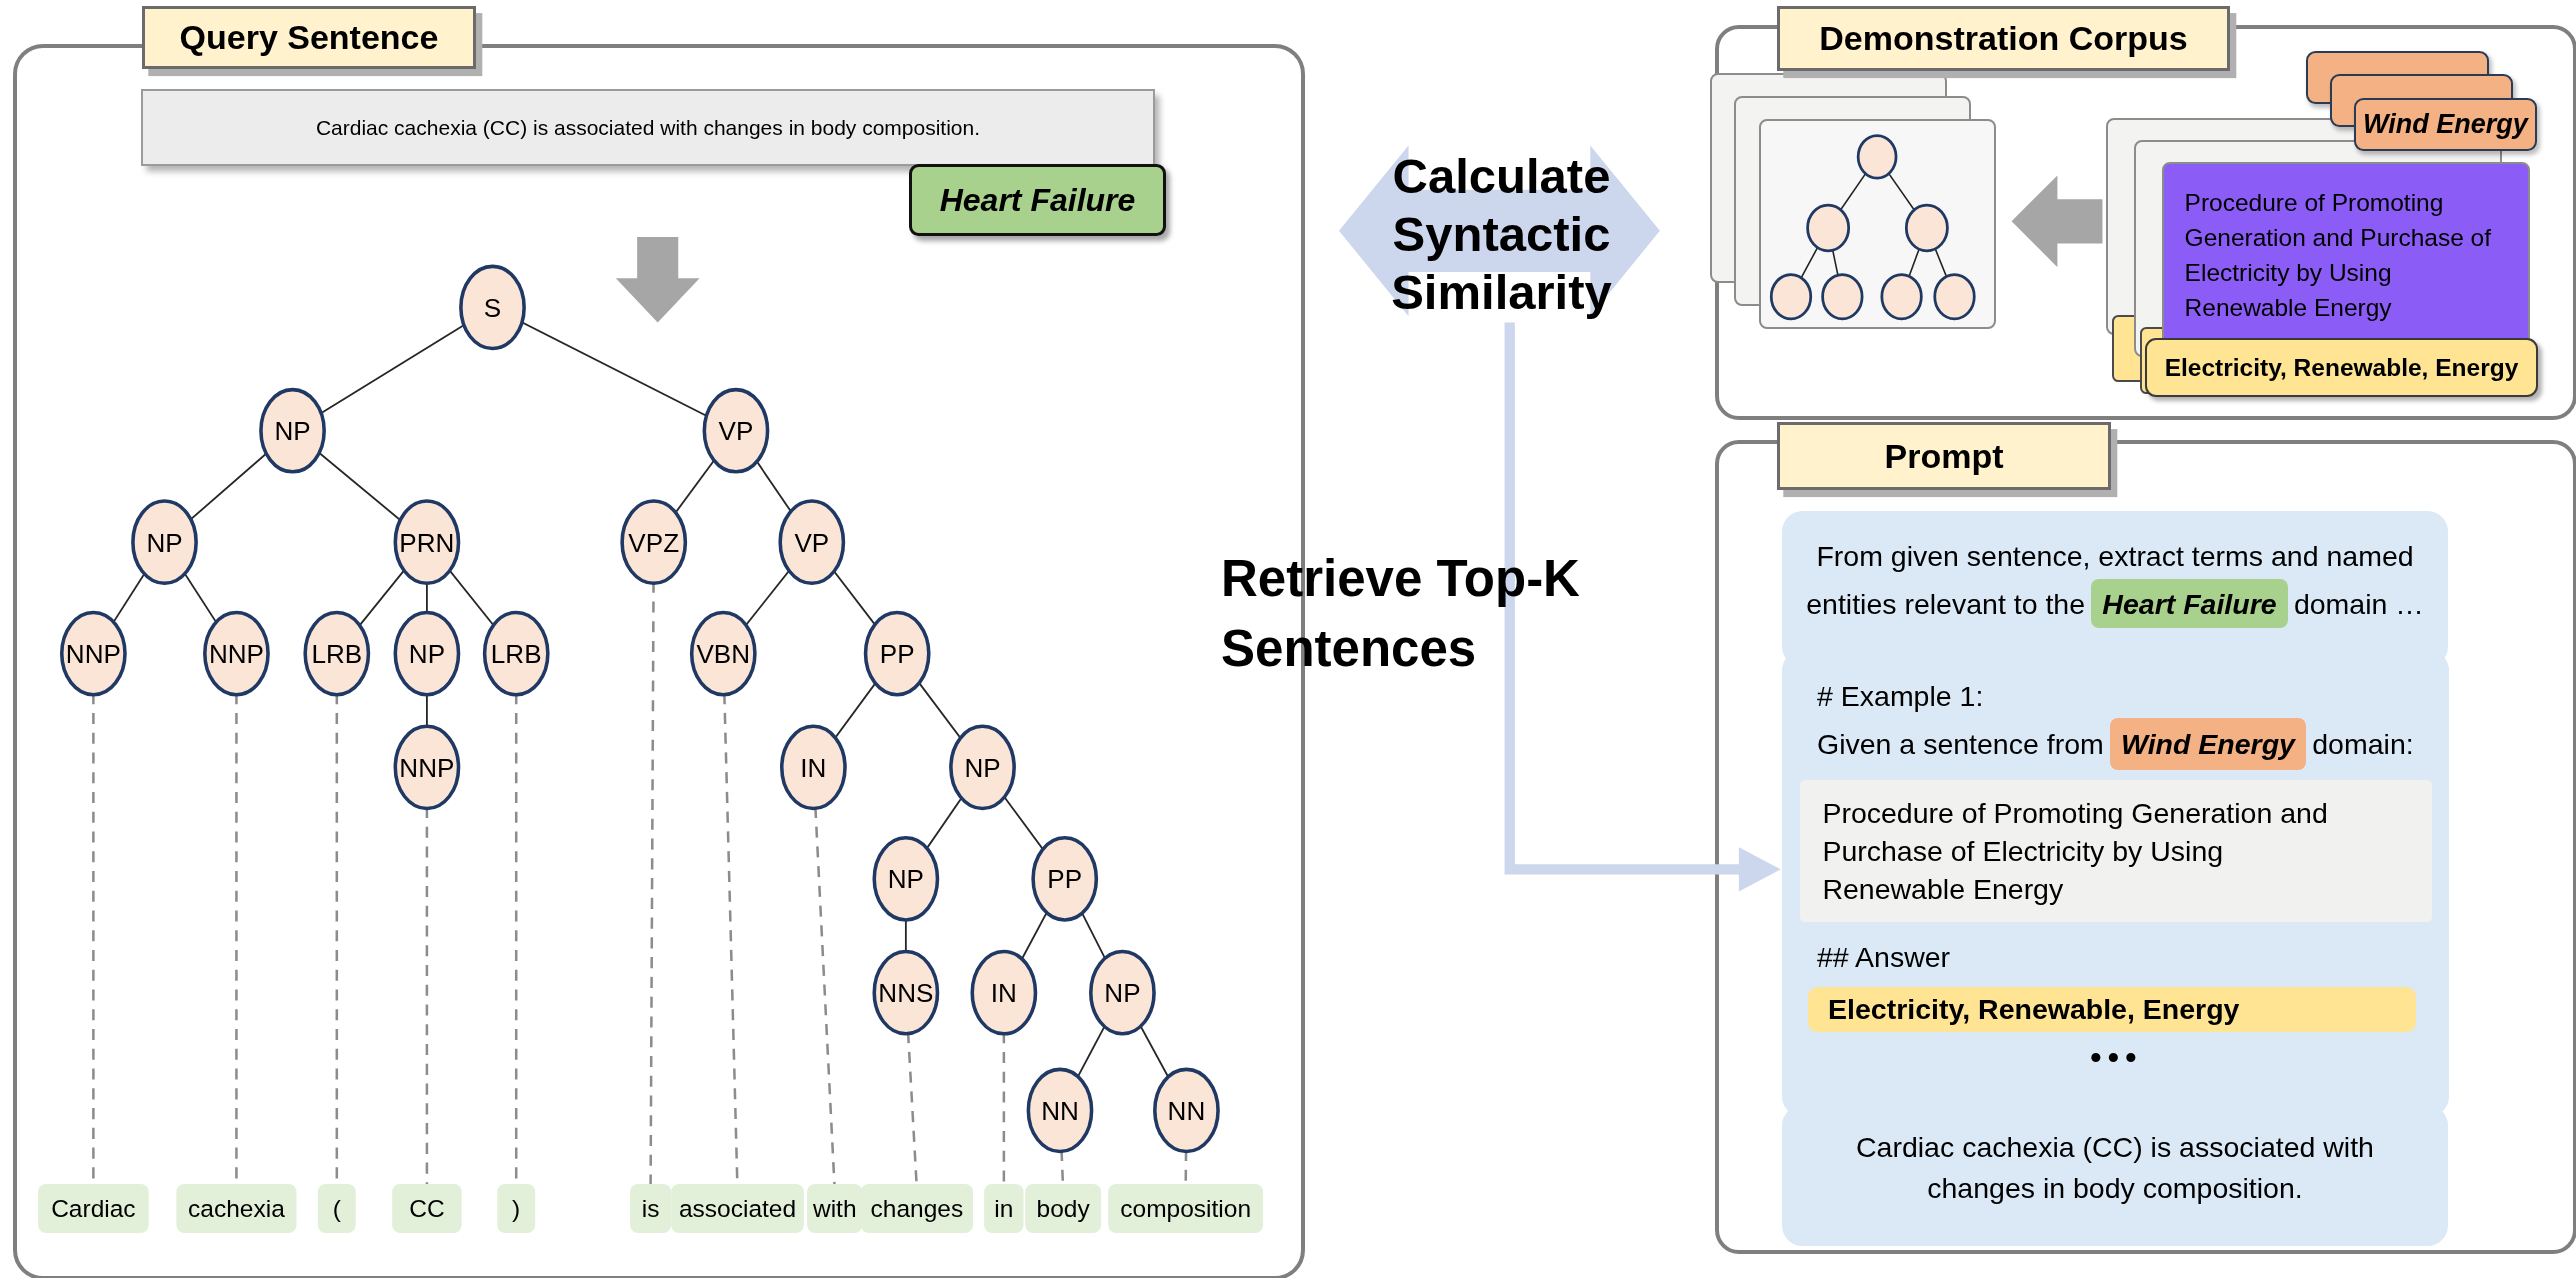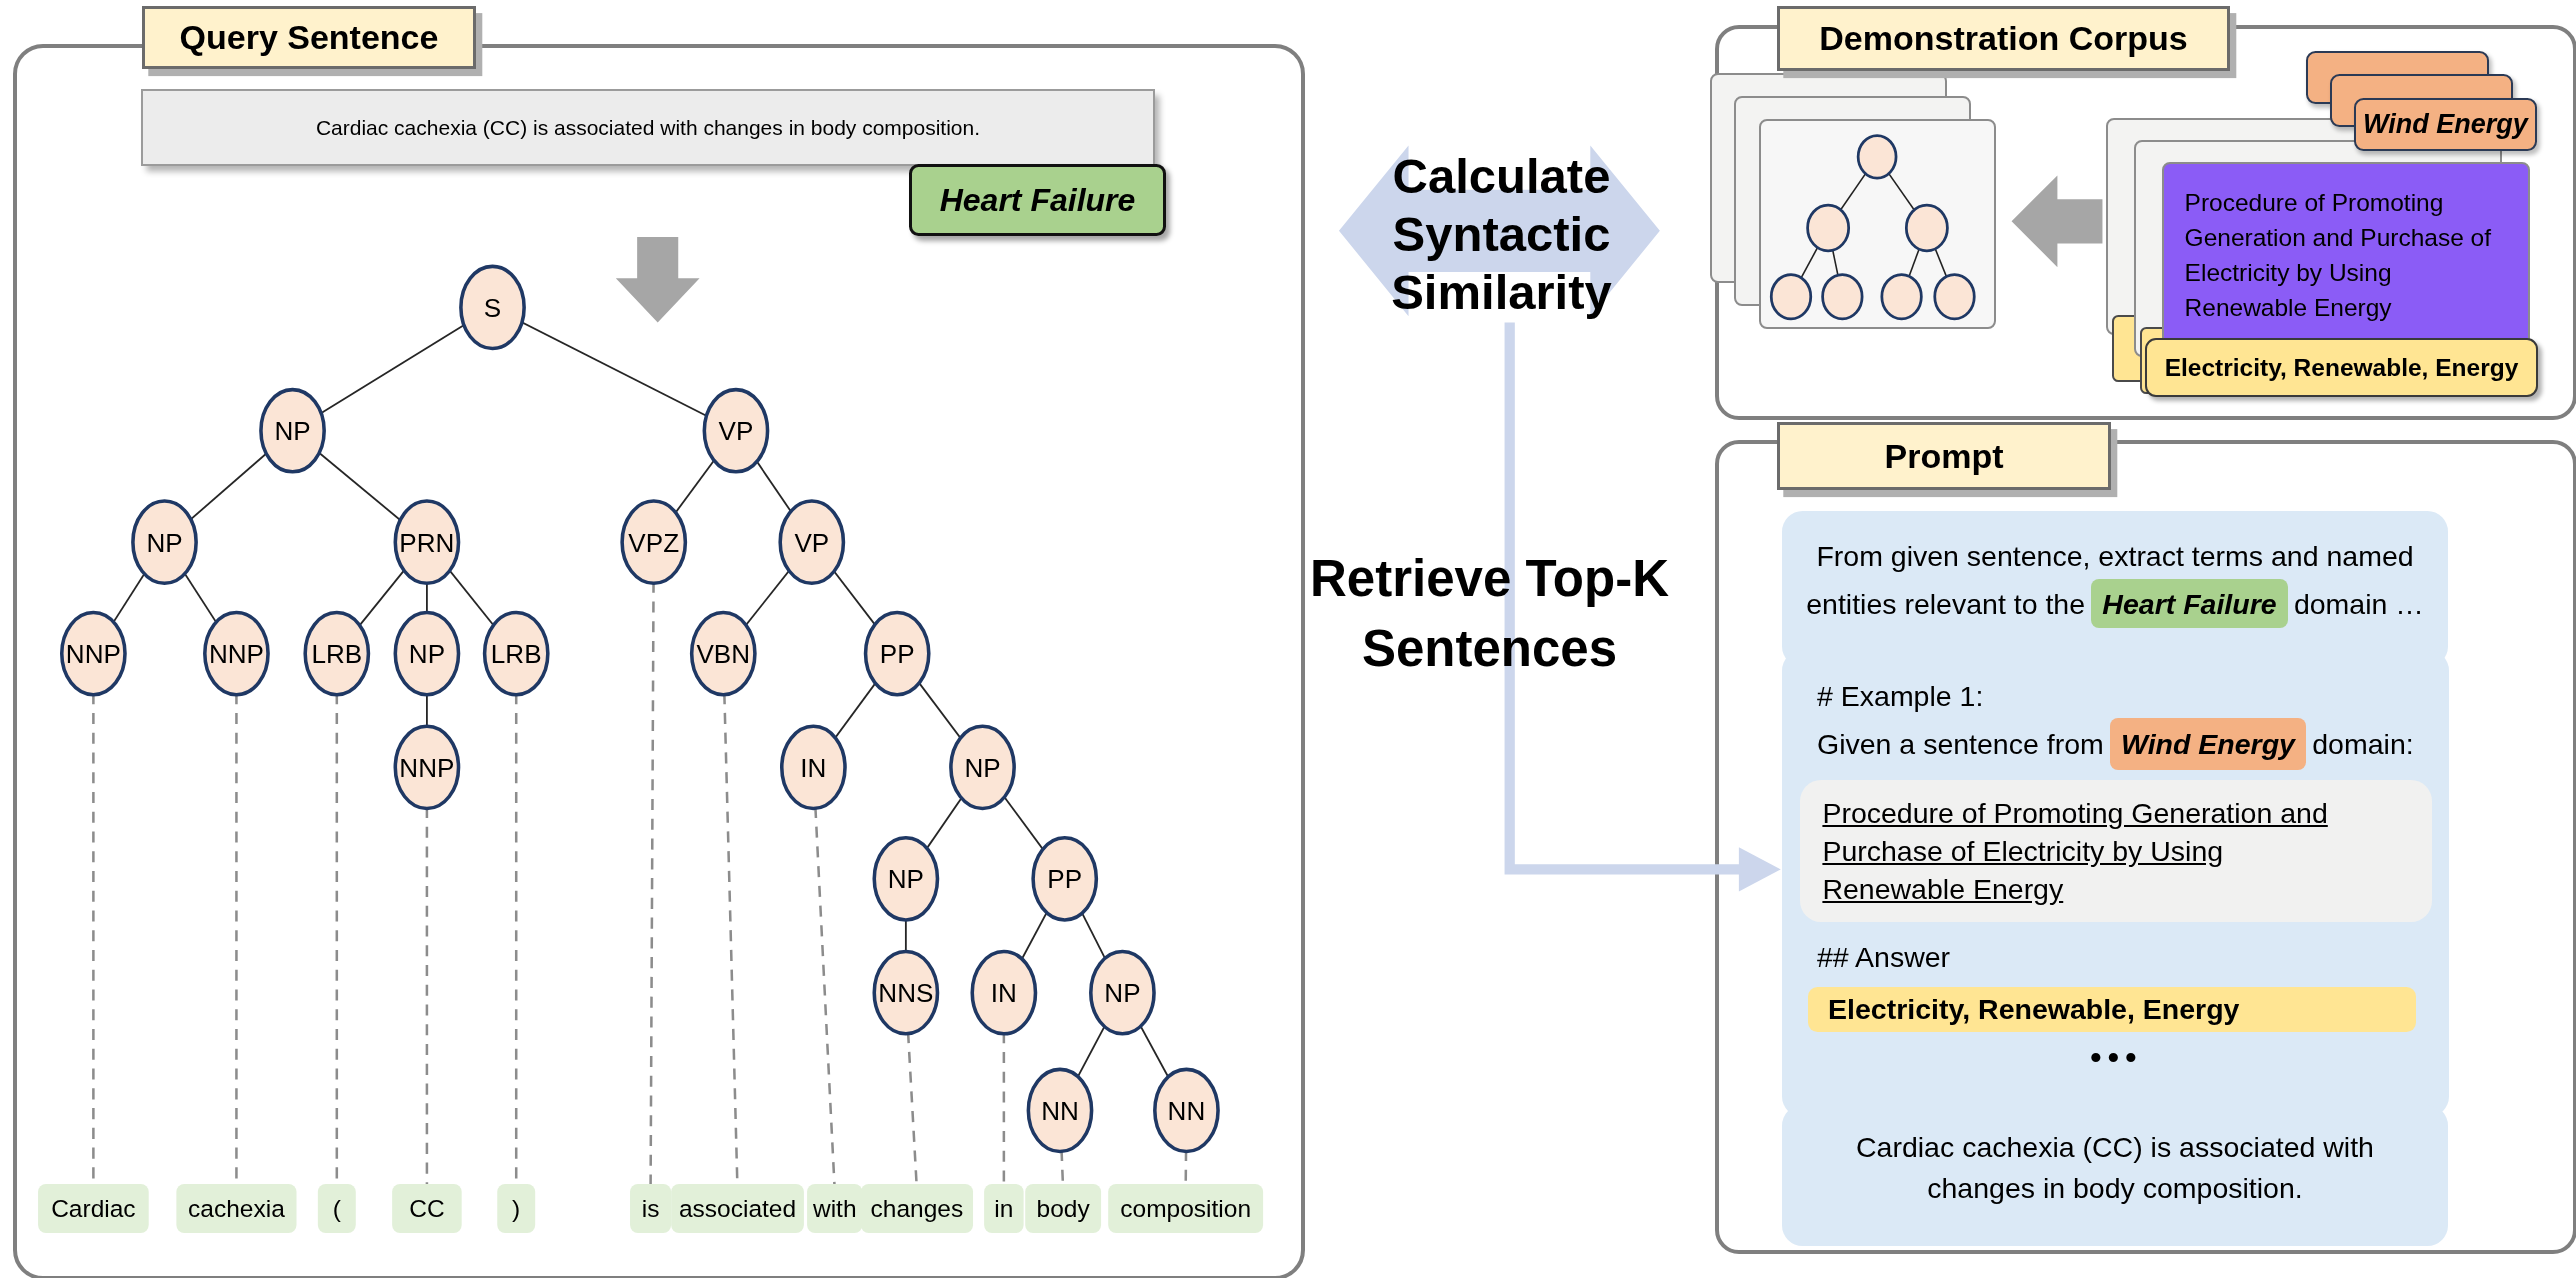--- a/index.html
+++ b/index.html
@@ -10,41 +10,41 @@
        justify-content:center;font-weight:bold;font-size:34px;z-index:5;box-shadow:6.3px 7.1px 0 #b0b0b0;}
   #diagram{position:absolute;left:0;top:0;z-index:3;pointer-events:none;}
   .content{position:absolute;z-index:4;}
   #query-box{left:141px;top:89px;width:1010px;height:73px;background:var(--gray-box);
              border:2.4px solid #9b9b9b;display:flex;align-items:center;justify-content:center;
              font-size:21px;box-shadow:4.7px 5.5px 6.3px rgba(0,0,0,0.3);}
   #hf-badge{left:909px;top:164px;width:251px;height:66px;background:var(--domain-green);
             border:3.2px solid #111;border-radius:9.5px;display:flex;align-items:center;justify-content:center;
             font-weight:bold;font-style:italic;font-size:32px;box-shadow:4px 4.7px 5.5px rgba(0,0,0,0.35);}
   #calc-label{left:1308px;top:147px;width:387px;text-align:center;font-weight:bold;font-size:49px;line-height:58px;}
-  #retrieve-label{left:1221px;top:544px;width:537px;text-align:center;font-weight:bold;font-size:51px;line-height:70px;}
+  #retrieve-label{left:1221px;top:544px;width:537px;text-align:left;font-weight:bold;font-size:51px;line-height:70px;}
   .card{position:absolute;background:#f3f3f2;border:2.4px solid #8c8c8c;border-radius:8px;}
   .doc-text{padding:20.6px 14.2px 0 20.6px;font-size:24.5px;line-height:35px;}
   .tag-sliver{position:absolute;width:32px;height:63px;background:var(--highlight-yellow);
               border:2.4px solid #4a4a4a;border-radius:6.3px;}
   .orange-card{position:absolute;width:179px;height:49px;background:var(--domain-orange);
                border:2.4px solid #2b3a55;border-radius:9.5px;display:flex;align-items:center;justify-content:center;
                font-weight:bold;font-style:italic;font-size:27px;box-shadow:2.4px 3.2px 4px rgba(0,0,0,0.25);}
   #corpus-keywords{position:absolute;left:2145px;top:338px;width:389px;height:55px;background:var(--highlight-yellow);
                border:2.4px solid #3a3a3a;border-radius:11px;display:flex;align-items:center;justify-content:center;
                font-weight:bold;font-size:24.5px;box-shadow:3.2px 4px 4.7px rgba(0,0,0,0.3);}
   .pbox{position:absolute;left:1782px;width:666px;background:var(--prompt-blue);border-radius:20.6px;font-size:28.5px;}
   #instruction-box{top:511px;height:134px;text-align:center;padding-top:22px;line-height:46px;}
   #example-box{top:650px;height:443px;padding:24px 33px 0 35px;box-sizing:content-box;width:599px;}
   #query-echo-box{top:1105px;height:119px;text-align:center;padding-top:22px;line-height:41px;}
   .hl{display:inline-block;font-weight:bold;font-style:italic;border-radius:8px;padding:1.6px 11px;margin:0 6.3px;}
   .hl-green{background:var(--domain-green);}
   .hl-orange{background:var(--domain-orange);}
   .ex-line{line-height:44px;}
-  #example-sentence{margin-left:-16.6px;width:588px;padding:14.2px 22px;border-radius:21px;
-                    background:#f1f1f0;line-height:38px;margin-top:9.5px;text-decoration:underline;}
+  #example-sentence{margin-left:-16.6px;width:588px;padding:14.2px 22px;border-radius:5px;
+                    background:#f1f1f0;line-height:38px;margin-top:9.5px;}
   #answer-box{margin-left:-9.5px;margin-top:8px;padding:6.3px 20.6px;background:var(--highlight-yellow);
               border-radius:9.5px;font-weight:bold;}
   #dots{text-align:center;font-weight:bold;font-size:32px;letter-spacing:6.3px;margin-top:6.3px;}
   svg text{font-family:"Liberation Sans",sans-serif;}
 </style>
 </head>
 <body>
 
 <div id="canvas">
 

